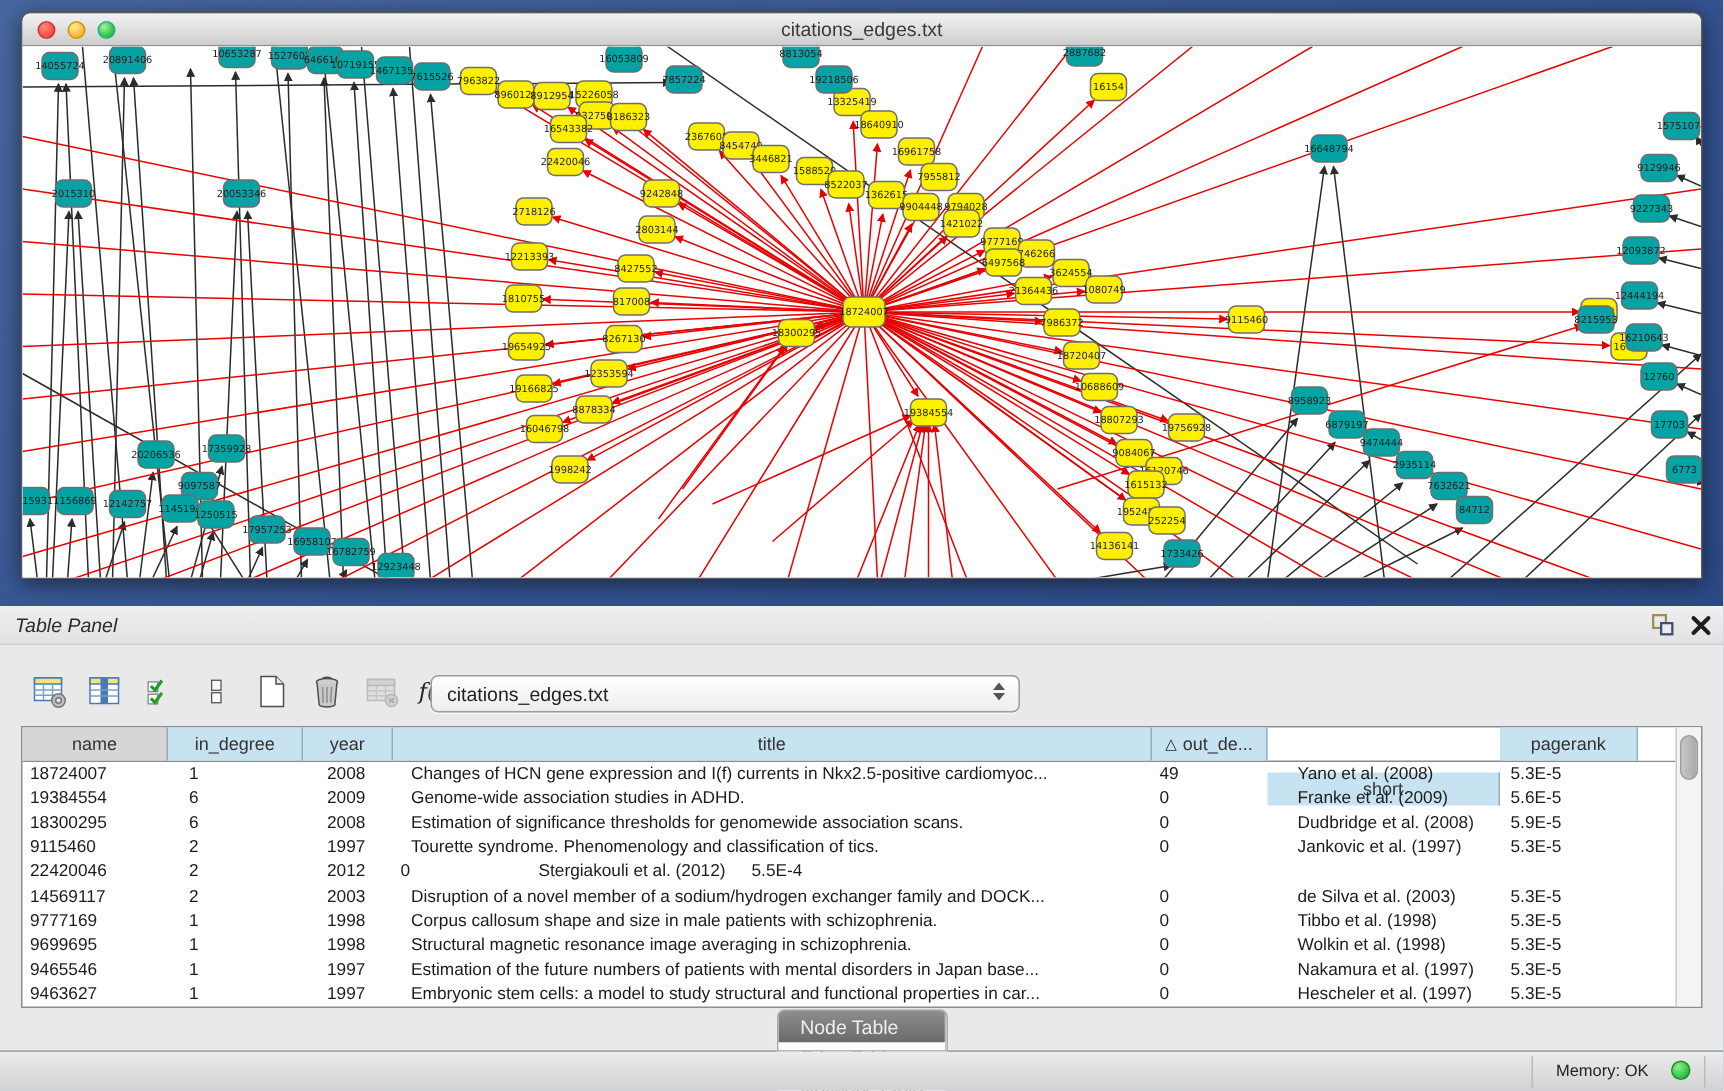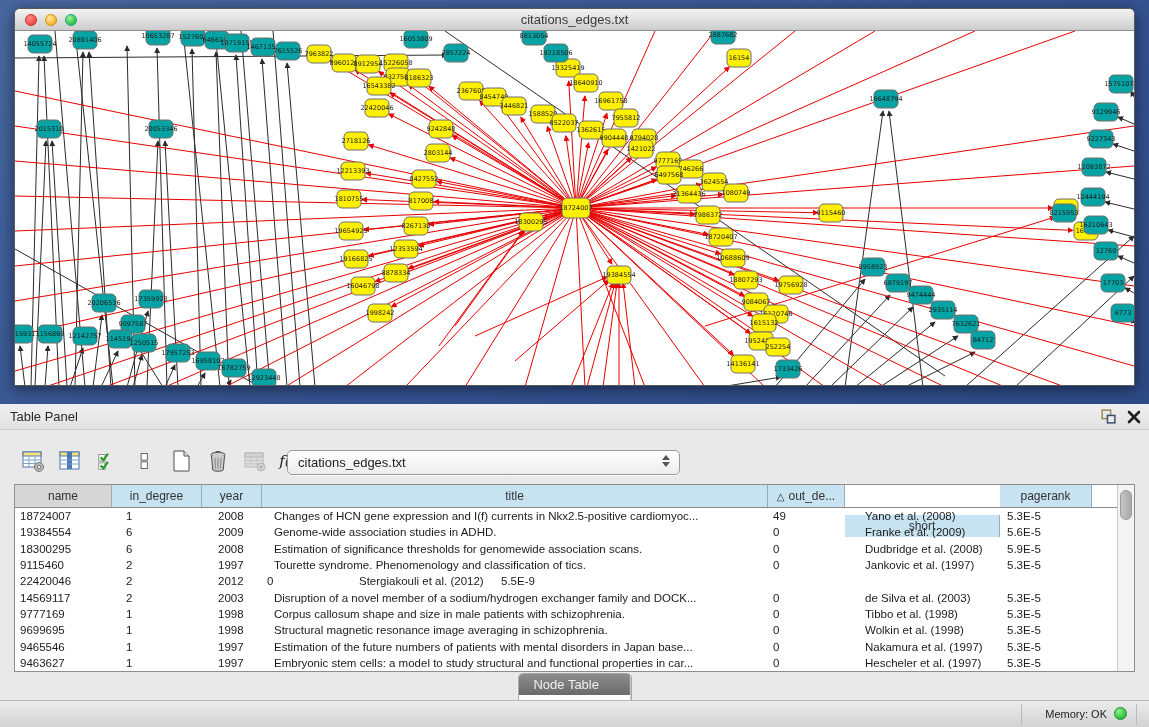--- a/index.html
+++ b/index.html
@@ -18,21 +18,21 @@
   .lights{position:absolute;left:10px;top:5px;display:flex;gap:8px;}
   .light{width:12px;height:12px;border-radius:50%;}
   .light.r{background:radial-gradient(circle at 35% 30%,#ff8a80,#f8544d 60%,#d8322c);border:1px solid #c33;}
   .light.y{background:radial-gradient(circle at 35% 30%,#ffe9a0,#fdbc40 60%,#dd9c22);border:1px solid #c90;}
   .light.g{background:radial-gradient(circle at 35% 30%,#a8f0a0,#37c84c 60%,#22a238);border:1px solid #2a8;}
   .canvas{position:relative;width:1119px;height:354px;background:#fff;overflow:hidden;}
   svg text.nl{font-size:6.5px;fill:#1c1c1c;font-family:"DejaVu Sans",sans-serif;}
   
   .tpanel{position:absolute;left:0;top:404px;width:1149px;height:296px;background:#e9e9e9;}
   .phead{height:26px;background:linear-gradient(#efefef,#e2e2e2);
-         border-bottom:1px solid #cfcfcf;position:relative;}
+         border-bottom:1px solid #cfcfcf;position:relative;font-style:italic;}
   .phead .ptitle{position:absolute;left:10px;top:5px;font-size:13px;color:#2b2b2b;}
   .phead .picons{position:absolute;right:8px;top:4px;display:flex;gap:10px;align-items:center;}
   .toolbar{position:absolute;left:0;top:40px;height:34px;display:flex;align-items:center;gap:11px;padding-left:20px;}
   .tbtn{width:26px;height:26px;display:flex;align-items:center;justify-content:center;cursor:default;}
   .fx{font-style:italic;font-family:"DejaVu Serif",serif;font-size:15px;color:#222;}
   .dropdown{position:absolute;left:287px;top:46px;width:393px;height:25px;
         border:1px solid #9b9b9b;border-radius:5px;
         background:linear-gradient(#ffffff,#ededed);
         font-size:13px;color:#222;line-height:23px;padding-left:10px;
         box-shadow:0 1px 1px rgba(255,255,255,.8);}
@@ -63,21 +63,21 @@
   
   .tabs{position:absolute;left:50%;top:269px;transform:translateX(-50%);display:flex;
         border:1px solid #a3a3a3;border-radius:5px;overflow:hidden;background:#fdfdfd;
         font-size:13px;box-shadow:0 1px 1px rgba(255,255,255,.7);flex-direction:column;}
   .tab{padding:3px 15px;color:#1a1a1a;border-right:1px solid #c2c2c2;background:#fdfdfd;}
   .tab:last-child{border-right:none;}
   .tab.active{background:linear-gradient(#8d8d8d,#6a6a6a);color:#efefef;}
   
   .status{position:absolute;left:0;top:700px;width:1149px;height:27px;
         background:linear-gradient(#ececec,#d2d2d2);border-top:1px solid #b5b5b5;}
-  .mem{position:absolute;right:42px;top:7px;font-size:11px;color:#222;}
+  .mem{position:absolute;right:50px;top:7px;font-size:11px;color:#222;}
   .memdot{position:absolute;right:22px;top:6px;width:13px;height:13px;border-radius:50%;
         border:1px solid #1f8f2a;background:radial-gradient(circle at 35% 30%,#8cf08c,#35c344 65%,#1fa02e);}
   .sep{position:absolute;top:3px;width:1px;height:21px;background:#bbb;}
 </style>
 </head>
 <body>
 
 <div class="app">
 
   <div class="gwin">
@@ -820,21 +820,21 @@
             <div class="td c4">0</div>
             <div class="td c5">Jankovic et al. (1997)</div>
             <div class="td c6">5.3E-5</div>
           </div>
           <div class="trow">
             <div class="td c0">22420046</div>
             <div class="td c1">2</div>
             <div class="td c2">2012</div>
             <div class="td c4">0</div>
             <div class="td c5">Stergiakouli et al. (2012)</div>
-            <div class="td c6">5.5E-9</div>
+            <div class="td c6">5.5E-4</div>
           </div>
           <div class="trow">
             <div class="td c0">14569117</div>
             <div class="td c1">2</div>
             <div class="td c2">2003</div>
             <div class="td c3">Disruption of a novel member of a sodium/hydrogen exchanger family and DOCK...</div>
             <div class="td c4">0</div>
             <div class="td c5">de Silva et al. (2003)</div>
             <div class="td c6">5.3E-5</div>
           </div>

